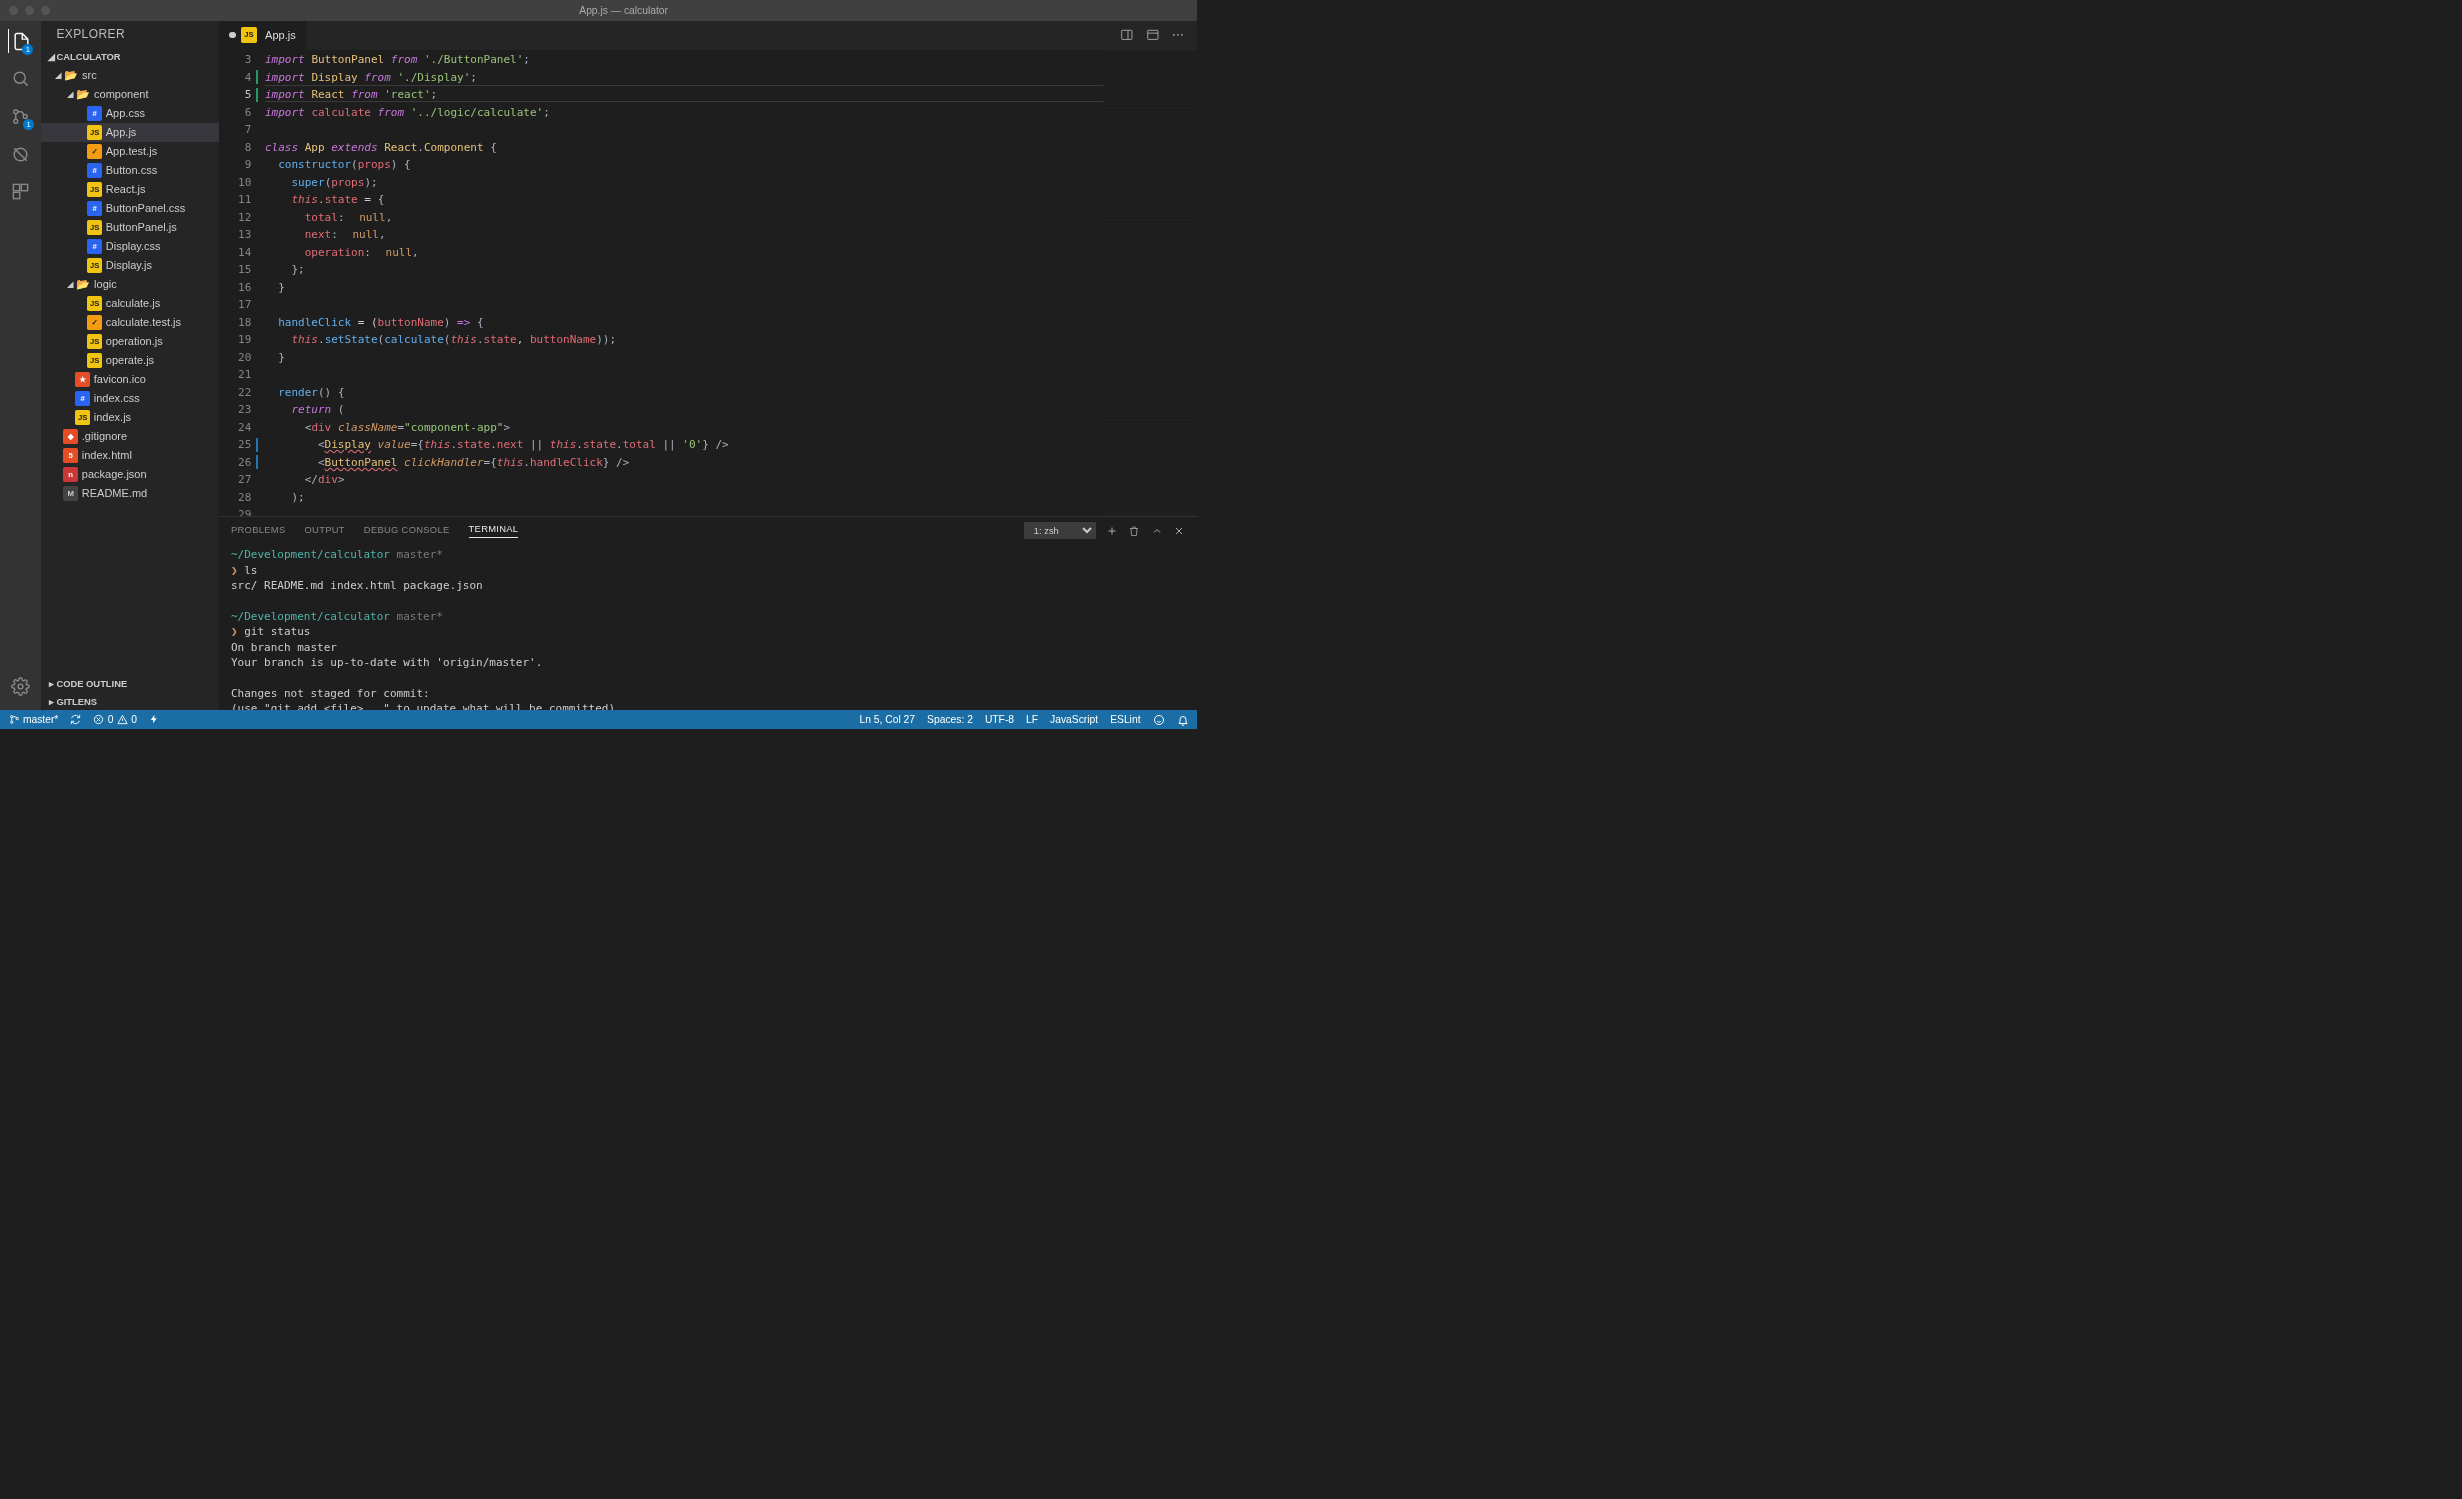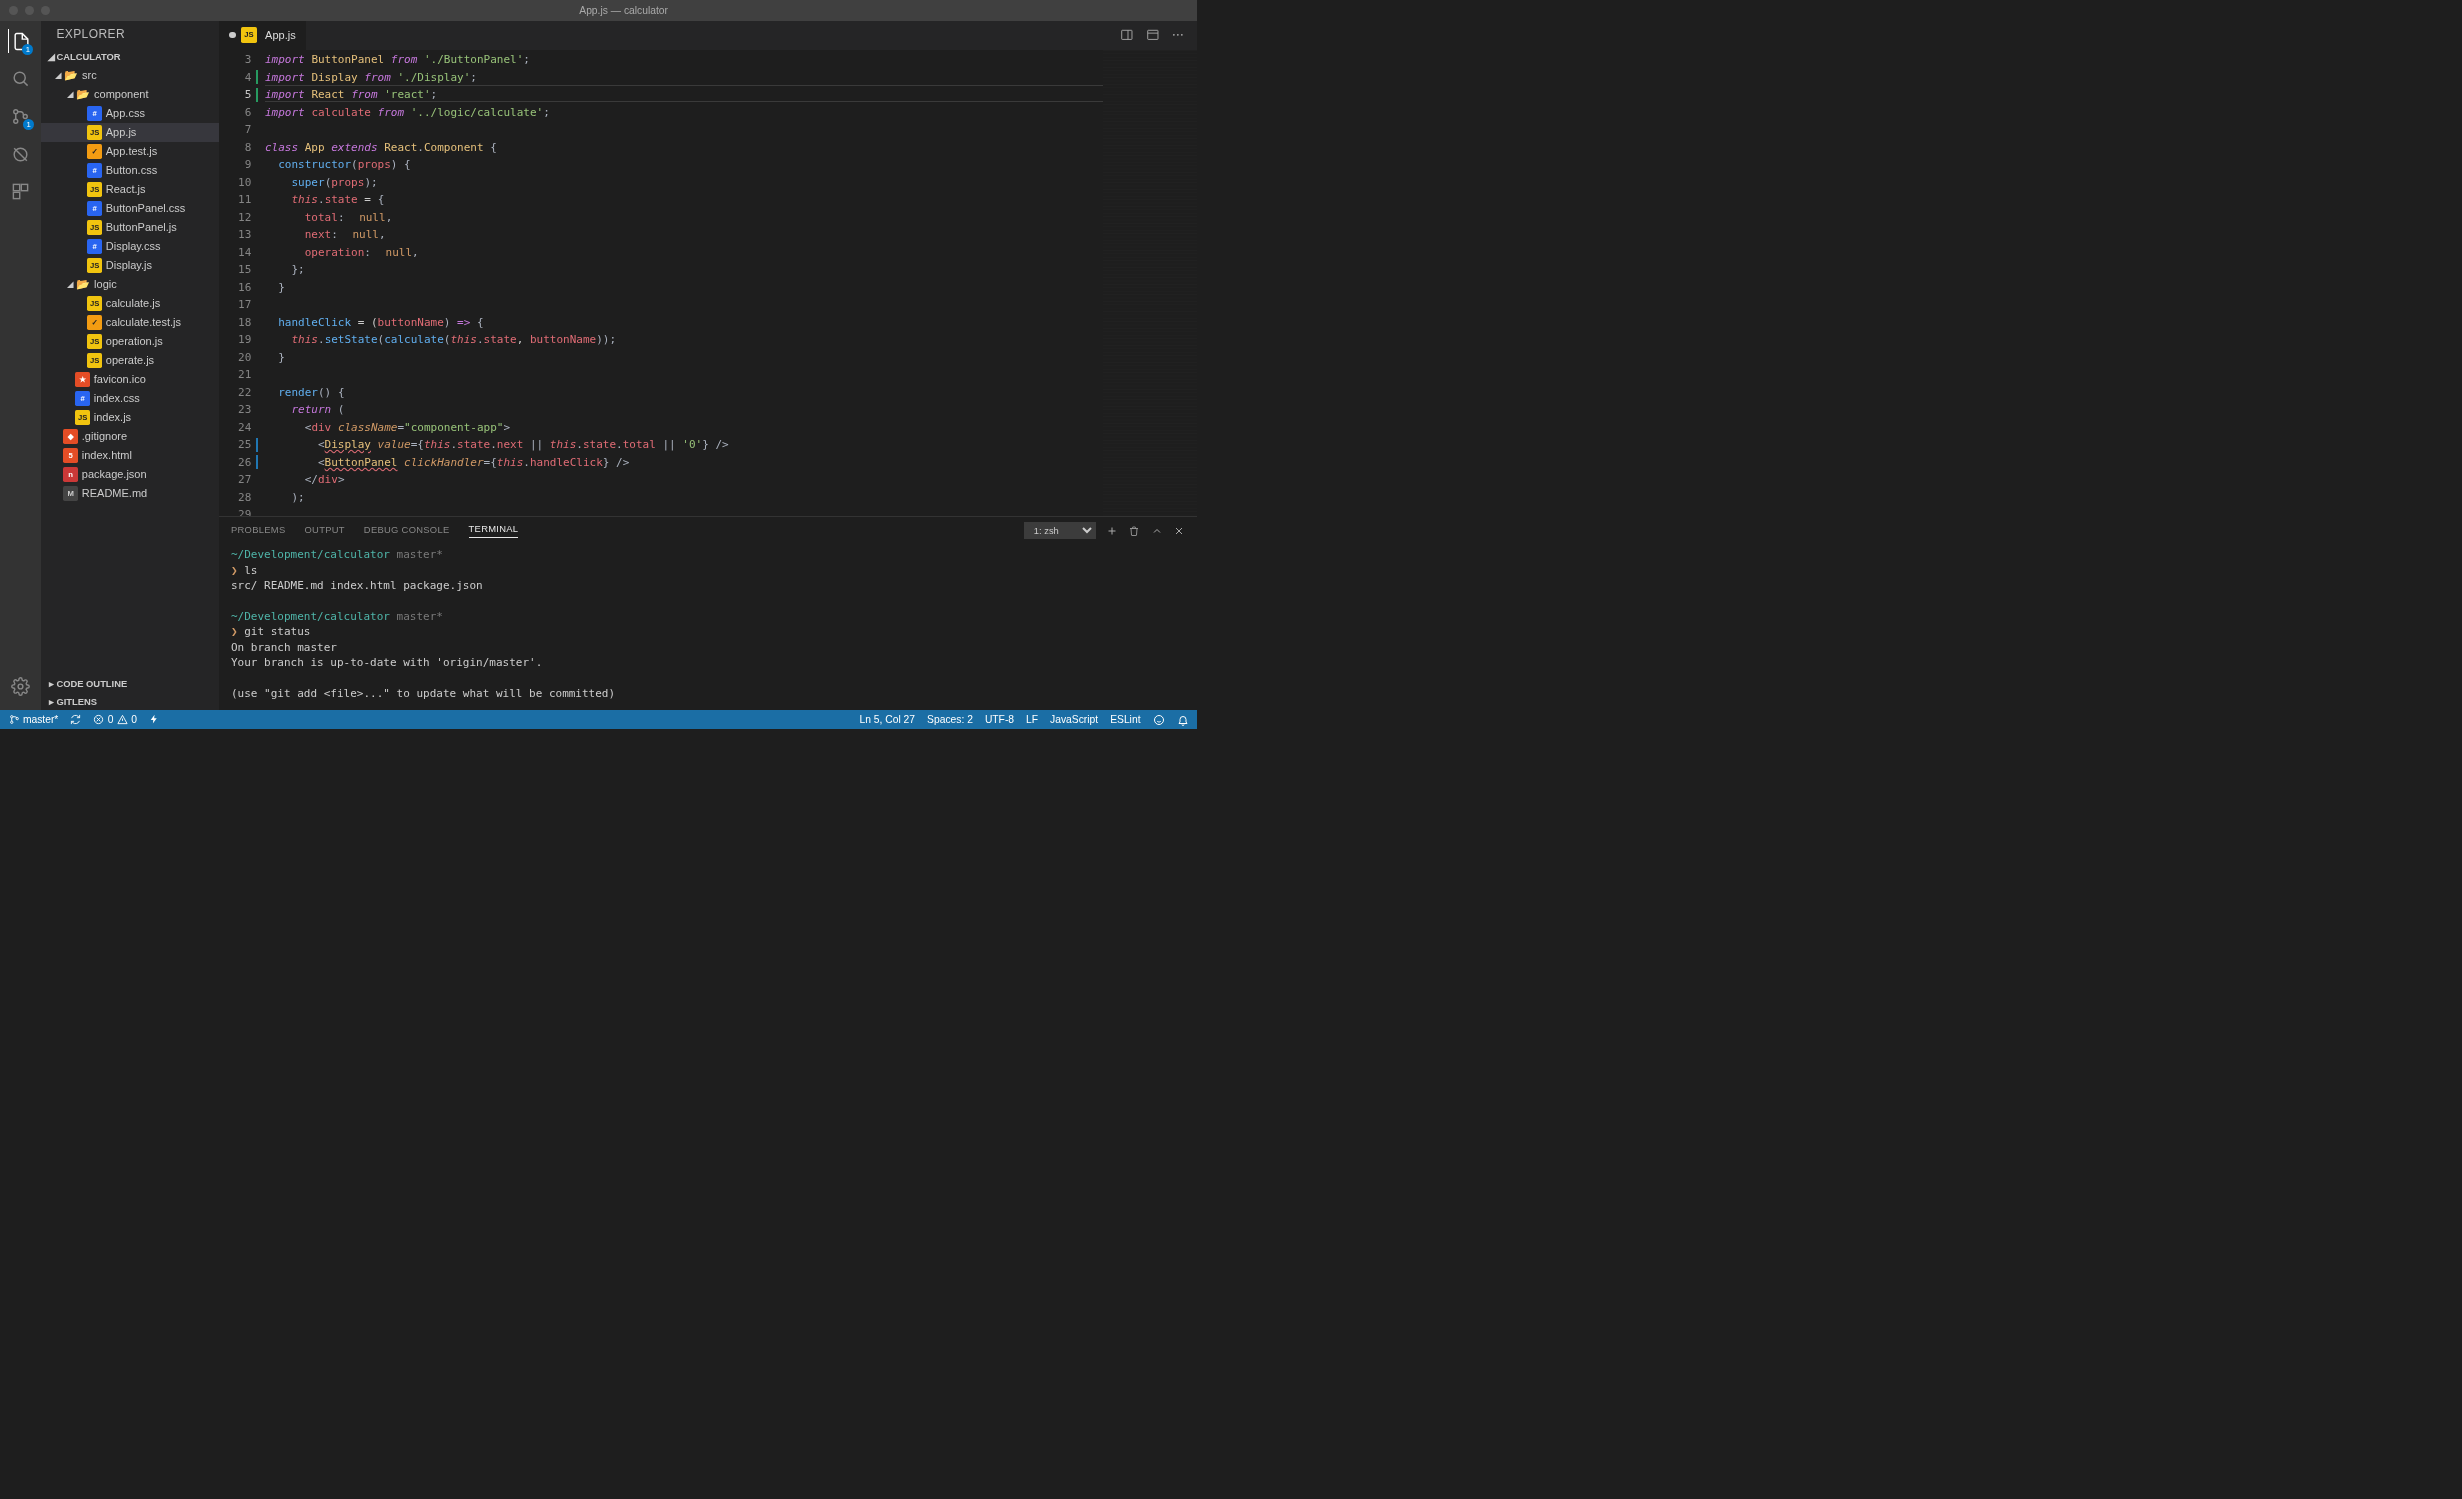--- a/index.html
+++ b/index.html
@@ -346,20 +346,21 @@
       <div class="term-body mono" id="term">
           <div><span class="cwd">~/Development/calculator</span> <span class="branch">master*</span></div>
           <div><span class="prompt">❯</span> ls</div>
           <div>src/   README.md   index.html   package.json</div>
           <div>&nbsp;</div>
           <div><span class="cwd">~/Development/calculator</span> <span class="branch">master*</span></div>
           <div><span class="prompt">❯</span> git status</div>
           <div>On branch master</div>
           <div>Your branch is up-to-date with 'origin/master'.</div>
           <div>&nbsp;</div>
+          <div>Changes not staged for commit:</div>
           <div>  (use "git add &lt;file&gt;..." to update what will be committed)</div>
         </div>
     </div>
   </div>
 </div>
 
 <div class="statusbar">
   <div>
     <svg width="11" height="11" viewBox="0 0 24 24" fill="none" stroke="currentColor" stroke-width="2">
         <circle cx="6" cy="6" r="2.5"></circle>

